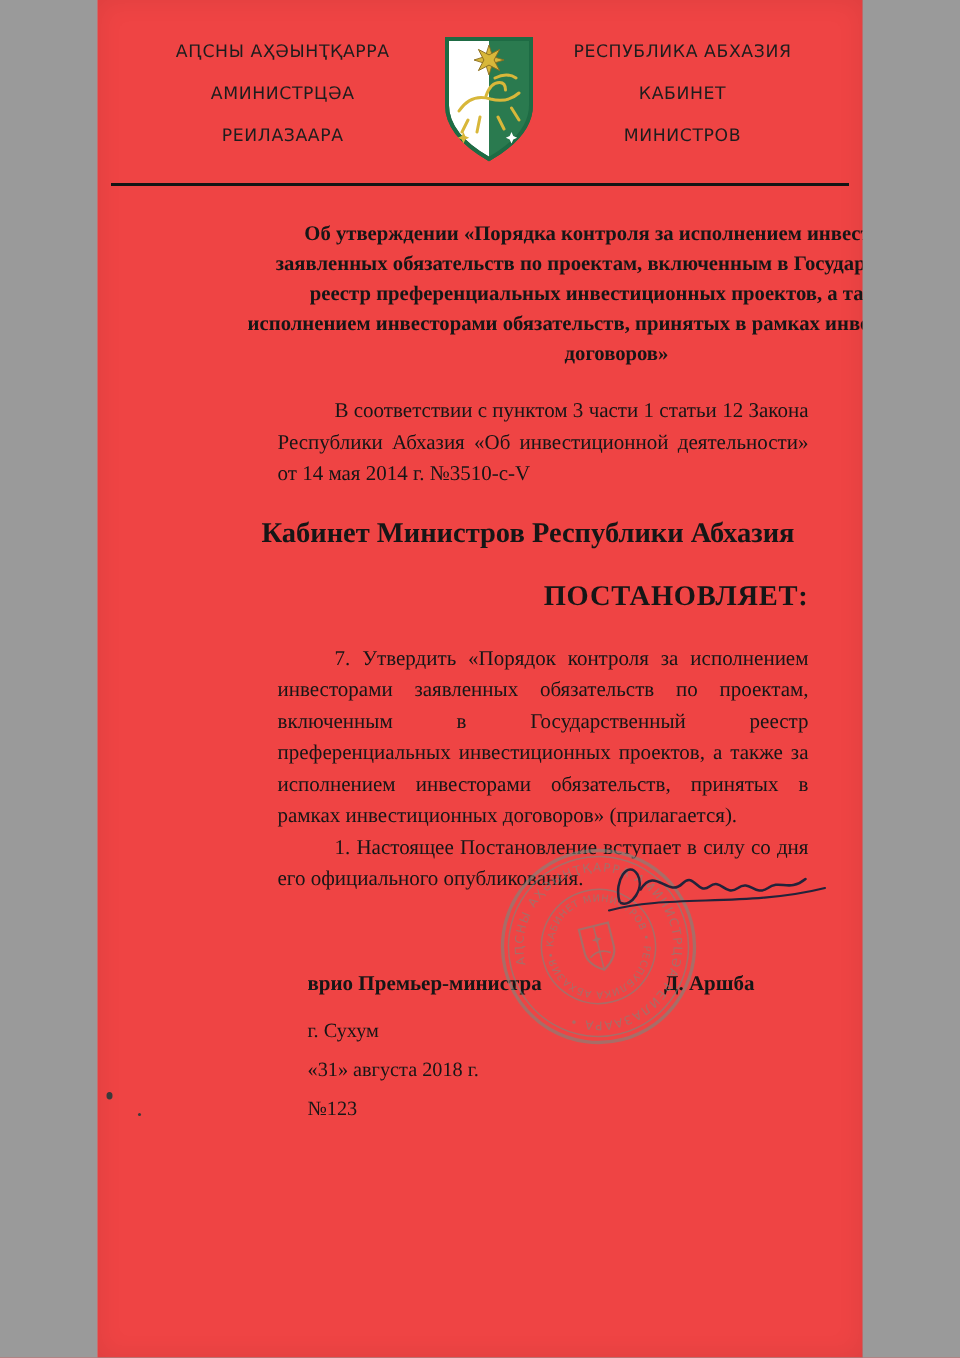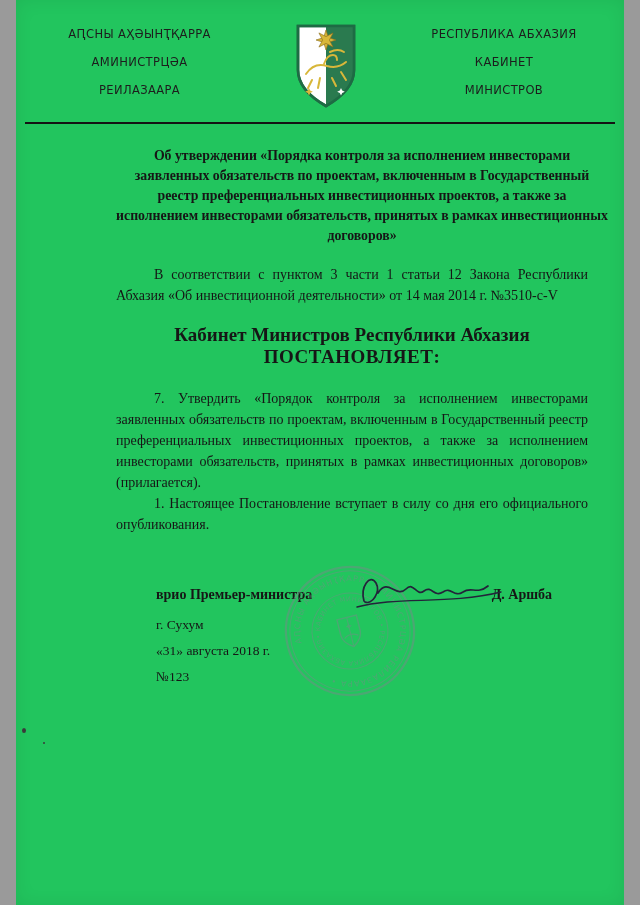--- a/index.html
+++ b/index.html
@@ -1,20 +1,20 @@
 <!DOCTYPE html>
 <html><head>
 <meta charset="utf-8">
 <style>
   html,body { margin:0; padding:0; background:#9a9a9a; }
   .page {
     position:relative;
-    width:608px; height:905px;
+    width:510px; height:905px;
     margin:0 auto;
-    background:#22c55e;
+    background:#ef4444;
     box-shadow: inset 0 0 18px rgba(0,0,0,0.08);
     font-family:"Liberation Serif","DejaVu Serif",serif;
     color:#161616;
     overflow:hidden;
   }
   
   .header {
     display:flex; justify-content:space-between; align-items:flex-start;
     padding:20px 30px 0 26px;
   }
@@ -38,27 +38,27 @@
   }
   .subject {
     font-weight:bold; text-align:center;
     font-size:13.8px; line-height:20px;
     width:492px; margin:22px auto 0 auto;
   }
   .para {
     font-size:14px; line-height:21px;
     text-align:justify; margin:0;
   }
-  .para.indent { text-indent:38px; }
+  .para.indent { text-indent:38px;margin-left:20px; }
   .preamble { margin-top:18px; }
   .center-bold {
     text-align:center; font-weight:bold; font-size:19px; margin:0;
   }
   .issuing { margin-top:18px; }
-  .resolves { letter-spacing:0.5px; }
+  .resolves { margin-top:20px; letter-spacing:0.5px;text-align:right; }
   .items { margin-top:20px; }
   
   .signature-row {
     display:flex; justify-content:space-between; align-items:baseline;
     font-weight:bold; font-size:14px;
     margin:52px 72px 0 140px;
   }
   .footer { margin:14px 0 4px 140px; font-size:13.5px; }
   .footer > div { margin-top:10px; }
   

